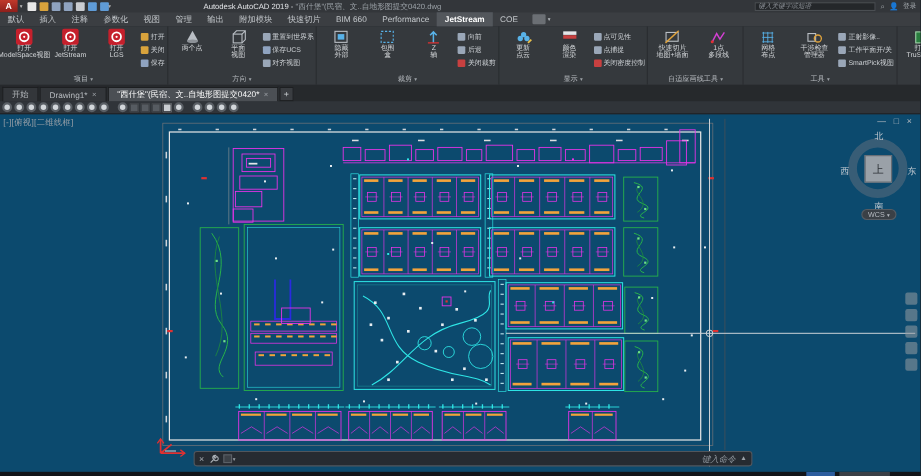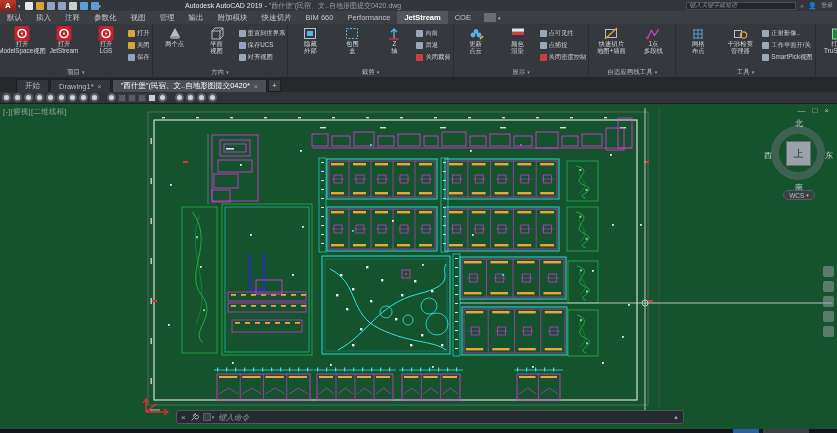--- a/index.html
+++ b/index.html
@@ -35,35 +35,35 @@
   .p-label .caret { font-size:5px; color:#9da2a7; }
   .bigbtn { display:flex; flex-direction:column; align-items:center; width:40px; padding-top:1px; cursor:default; }
   .bigbtn .bicon { width:16px; height:15px; display:flex; align-items:center; justify-content:center; }
   .bigbtn .bl { font-size:6.3px; line-height:6.8px; color:#d6d9dc; text-align:center; white-space:nowrap; }
   .smallcol { display:flex; flex-direction:column; justify-content:flex-start; padding-top:2px; }
   .srow { display:flex; align-items:center; gap:2px; height:12px; cursor:default; }
   .srow .stxt { font-size:6.3px; color:#ccd0d4; white-space:nowrap; }
   .sic { width:7px; height:7px; border-radius:1px; display:inline-block; }
 
   
-  .filetabs { height:14px; background:#26292c; display:flex; align-items:flex-end; font-size:7.5px; color:#b8bcc0; padding-left:16px; }
+  .filetabs { height:14px; background:#26292c; display:flex; align-items:flex-end; font-size:7.5px; color:#b8bcc0; padding-left:2px; }
   .ftab { height:13px; padding:0 8px; display:flex; align-items:center; gap:4px; background:#33363a; border:1px solid #1d1f21; border-bottom:none; margin-right:1px; white-space:nowrap; max-width:260px; overflow:hidden; }
   .ftab.active { background:#4b4f54; color:#fdfdfd; }
   .ftab .fx { color:#9ba0a5; font-size:7px; }
   .ftab-add { width:13px; height:13px; background:#3a3d41; border:1px solid #1d1f21; display:flex; align-items:center; justify-content:center; color:#c9cdd1; font-size:8px; }
 
   
   .toolrow { height:12px; background:#303439; display:flex; align-items:center; gap:2px; padding-left:2px; border-bottom:1px solid #1c1e21; }
   .tsep { width:4px; }
   .bulb { width:9px; height:9px; border-radius:50%; background:#d2d6da; border:2px solid #5a5f65; }
   .sqic { width:8px; height:8px; background:#565b61; border:1px solid #3c4045; }
   .sqic.light { background:#c9cdd1; }
 
   
-  .canvas { position:relative; height:325px; background:#14532d; overflow:hidden; }
+  .canvas { position:relative; height:325px; background:#0c4a6e; overflow:hidden; }
   .vplabel { position:absolute; left:3px; top:3px; font-size:7.5px; color:#9ba1a8; letter-spacing:0.3px; z-index:5; }
   .winctl { position:absolute; right:8px; top:2px; display:flex; gap:7px; color:#b7bcc2; font-size:8px; z-index:6; }
   svg.draw { position:absolute; left:0; top:0; z-index:1; }
 
   
   .viewcube { position:absolute; right:6px; top:16px; width:64px; height:78px; z-index:5; }
   .vc-ring { position:absolute; left:4px; top:6px; width:54px; height:54px; border-radius:50%; border:8px solid rgba(110,118,128,0.45); }
   .vc-label { position:absolute; color:#c6ccd3; font-size:8px; }
   .vc-n { left:28px; top:-2px; } .vc-s { left:28px; top:62px; }
   .vc-e { left:58px; top:30px; } .vc-w { left:-3px; top:30px; }
@@ -74,21 +74,21 @@
   .navbar { position:absolute; right:1px; top:162px; width:13px; display:flex; flex-direction:column; gap:4px; z-index:5; }
   .nav-ic { width:11px; height:11px; background:rgba(150,156,163,0.55); border-radius:2px; }
 
   
   .cmdhist { position:absolute; left:222px; bottom:22px; background:rgba(78,83,89,0.88); color:#dcdee1; font-size:7.8px; padding:1px 4px; white-space:nowrap; z-index:6; }
   .cmdbar { position:absolute; left:176px; bottom:5px; width:508px; height:14px; background:#262b31; border:1px solid #51565c; border-radius:3px; display:flex; align-items:center; padding:0 4px; gap:4px; z-index:6; }
   .cmdx { color:#aab0b6; font-size:8px; }
   .cmd-chip { display:flex; align-items:center; gap:1px; }
   .cmd-chip .cbox { width:8px; height:8px; background:#3c4147; border:1px solid #5a6066; }
   .cmd-chip .ccaret { color:#9aa0a6; font-size:5px; }
-  .cmdinput { flex:1; background:transparent; border:none; outline:none; color:#cfd3d7; font-size:7.8px; font-style:italic; font-family:Liberation Serif, serif; }
+  .cmdinput { flex:1; background:transparent; border:none; outline:none; color:#cfd3d7; font-size:7.8px; font-style:italic; font-family:Liberation Serif, serif;text-align:right; }
   .cmdinput::placeholder { color:#8e959c; }
   .cmdup { color:#9aa0a6; font-size:6px; }
 
   .bottomstrip { height:4px; background:#121519; position:relative; }
   .bs-blue { position:absolute; left:733px; top:0; width:26px; height:4px; background:#2c5d9e; }
   .bs-gray { position:absolute; left:763px; top:0; width:46px; height:4px; background:#3a3f46; }
 </style>
 </head>
 <body>
 

